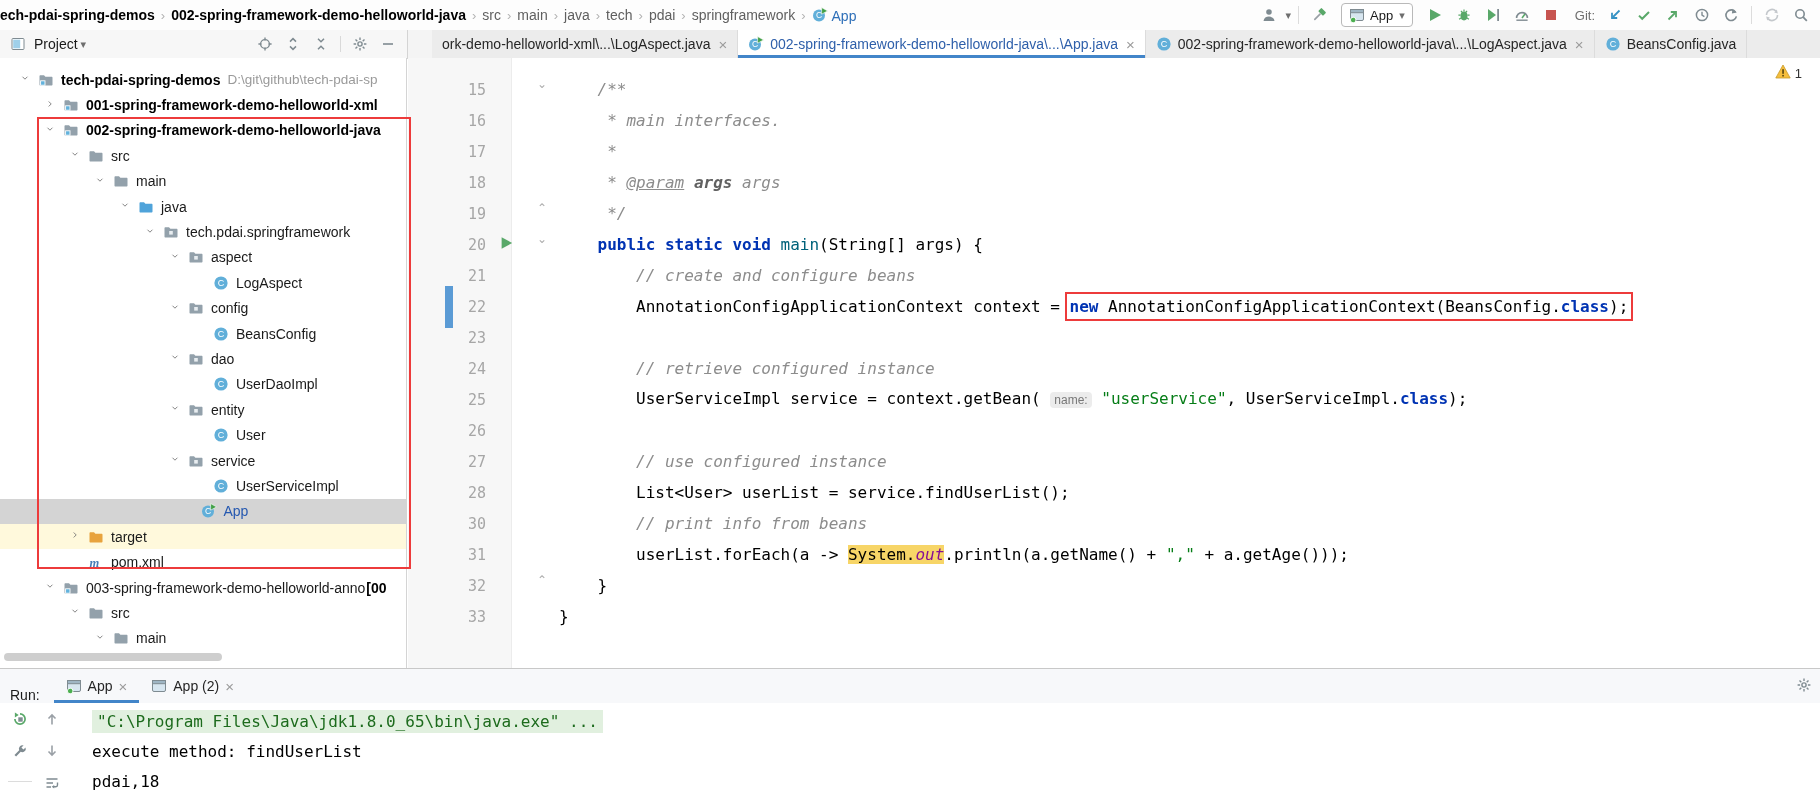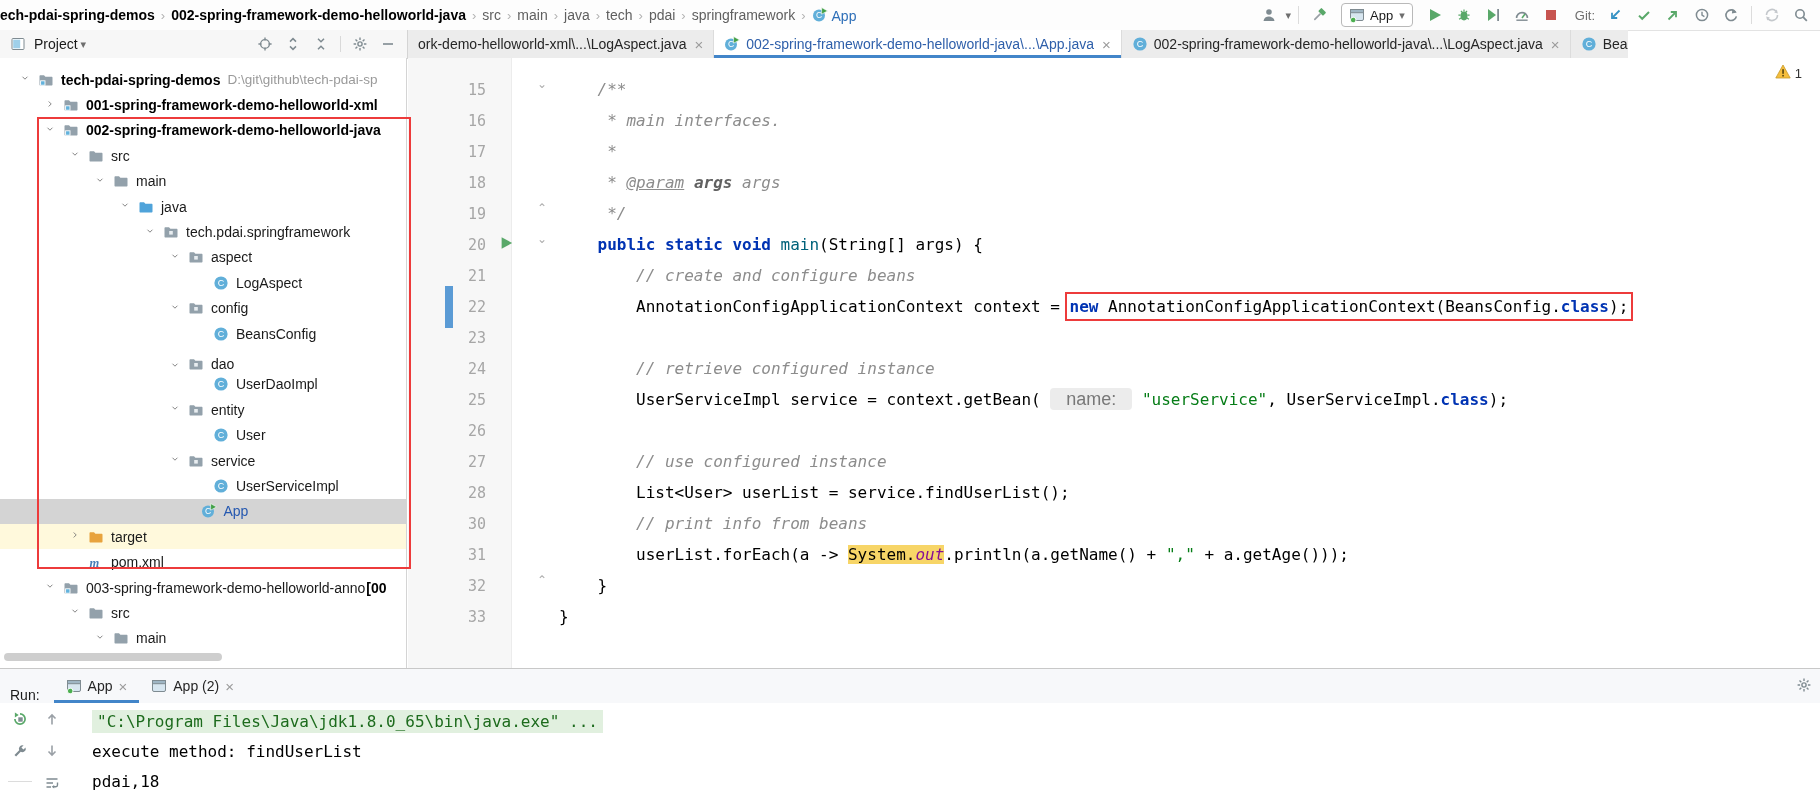--- a/index.html
+++ b/index.html
@@ -17,21 +17,21 @@
   .bc-icon{display:inline-flex;margin-right:4px;vertical-align:-2px;}
   #topbar-right{position:absolute;right:6px;top:0;height:30px;display:flex;align-items:center;gap:3px;}
   .tb-icon{width:26px;height:24px;display:inline-flex;align-items:center;justify-content:center;border-radius:3px;}
   .tb-divider{width:1px;height:18px;background:#dcdcdc;margin:0 4px;}
   .tb-label{font-size:13px;color:#6e6e6e;margin:0 4px 0 8px;}
   .caret{color:#6e6e6e;font-size:11px;margin-left:1px;}
   #run-combo{display:inline-flex;align-items:center;gap:5px;height:22px;padding:0 7px;border:1px solid #b9b9b9;
              border-radius:4px;background:#fff;font-size:13px;margin:0 6px;}
 
   
-  #row2{position:absolute;left:0;top:30px;width:1628px;height:28px;background:#f4f4f4;border-bottom:1px solid #d4d4d4;display:flex;}
+  #row2{position:absolute;left:0;top:30px;width:1820px;height:28px;background:#f4f4f4;border-bottom:1px solid #d4d4d4;display:flex;gap:24px;}
   #project-header{width:408px;display:flex;align-items:center;padding-left:10px;box-sizing:border-box;border-right:1px solid #d4d4d4;background:#f7f7f7;}
   #project-header .ph-icon{width:16px;height:16px;display:inline-flex;align-items:center;justify-content:center;margin-right:4px;}
   #project-title{font-size:14px;color:#1a1a1a;margin:0 2px 0 4px;}
   #ph-icons{margin-left:auto;display:flex;align-items:center;gap:10px;padding-right:10px;}
   .ph-tool{display:inline-flex;align-items:center;justify-content:center;width:18px;height:18px;}
   .ph-div{width:1px;height:16px;background:#d9d9d9;}
   #tabstrip{flex:1;display:flex;align-items:stretch;background:#ececec;overflow:hidden;}
   .tab{display:inline-flex;align-items:center;height:28px;box-sizing:border-box;padding:0 10px;gap:6px;
        border-right:1px solid #dcdcdc;font-size:14px;color:#262626;white-space:nowrap;}
   .tab.active{background:#fff;color:#2e5faa;box-shadow:inset 0 -3px 0 #4285c9;}
@@ -64,22 +64,22 @@
   .code{flex:1;margin:0;font-family:"DejaVu Sans Mono",monospace;font-size:16px;line-height:31px;white-space:pre;}
   .c-p{color:#000;}
   .c-kw{color:#0033b3;font-weight:600;}
   .c-str{color:#067d17;}
   .c-comment{color:#8c8c8c;font-style:italic;}
   .c-doc{color:#8c8c8c;font-style:italic;}
   .c-doc-tag{color:#8c8c8c;font-style:italic;text-decoration:underline;}
   .c-doc-param{color:#616161;font-style:italic;font-weight:700;}
   .c-method{color:#00627a;}
   .c-field{color:#871094;font-style:italic;}
-  .c-inlay{background:#ececec;color:#787878;font-family:"Liberation Sans",sans-serif;font-size:18px;
-           border-radius:4px;padding:1px 16px;font-style:normal;}
+  .c-inlay{background:#ececec;color:#787878;font-family:"Liberation Sans",sans-serif;font-size:12px;
+           border-radius:4px;padding:1px 4px;font-style:normal;}
   .hl{background:#f7d567;}
   .ann-inline{outline:2px solid #ed3b3b;outline-offset:3px;}
   #change-marker{position:absolute;left:37px;top:228px;width:8px;height:42px;background:#5b9bd5;z-index:2;}
   #warn-widget{position:absolute;right:18px;top:6px;display:flex;align-items:center;gap:4px;z-index:3;font-size:13px;color:#333;}
 
   
   #run-panel{position:absolute;left:0;top:668px;width:1820px;bottom:0;border-top:1px solid #c8c8c8;background:#fff;}
   #run-header{position:relative;height:34px;background:#f7f8fa;border-bottom:1px solid #e0e0e0;display:flex;align-items:flex-end;padding-left:10px;}
   #run-label{font-size:14px;color:#1a1a1a;margin-right:14px;}
   .rtab{display:inline-flex;align-items:center;height:34px;box-sizing:border-box;padding:0 12px;gap:6px;font-size:14px;color:#262626;}
@@ -483,21 +483,21 @@
       </div>
       <div class="tree-row" style="padding-left: 213px;">
         <span class="tr-icon">
           <svg width="16" height="16" viewBox="0 0 16 16">
             <circle cx="8" cy="8" r="6.6" fill="#61afd9"></circle>
             <text x="8" y="11.2" font-size="9" text-anchor="middle" fill="#fff" font-family="Liberation Sans,sans-serif">C</text>
           </svg>
         </span>
         <span class="tr-label">BeansConfig</span>
       </div>
-      <div class="tree-row" style="padding-left: 164px; align-items: flex-end;">
+      <div class="tree-row" style="padding-left: 164px;">
         <span class="tr-chev">
           <svg width="11" height="11" viewBox="0 0 16 16">
             <polyline points="3,5.5 8,10.5 13,5.5" stroke="#6e6e6e" stroke-width="1.7" fill="none" transform="scale(0.72)"></polyline>
           </svg>
         </span>
         <span class="tr-icon">
           <svg width="16" height="16" viewBox="0 0 16 16">
             <path d="M1.5 4.2c0-.6.4-1 1-1h3.5l1.4 1.6h6.1c.6 0 1 .4 1 1v6.6c0 .6-.4 1-1 1h-11c-.6 0-1-.4-1-1z" fill="#93a1ab"></path>
             <rect x="6.2" y="7" width="3.6" height="3.6" fill="#e8edf0"></rect>
           </svg>

